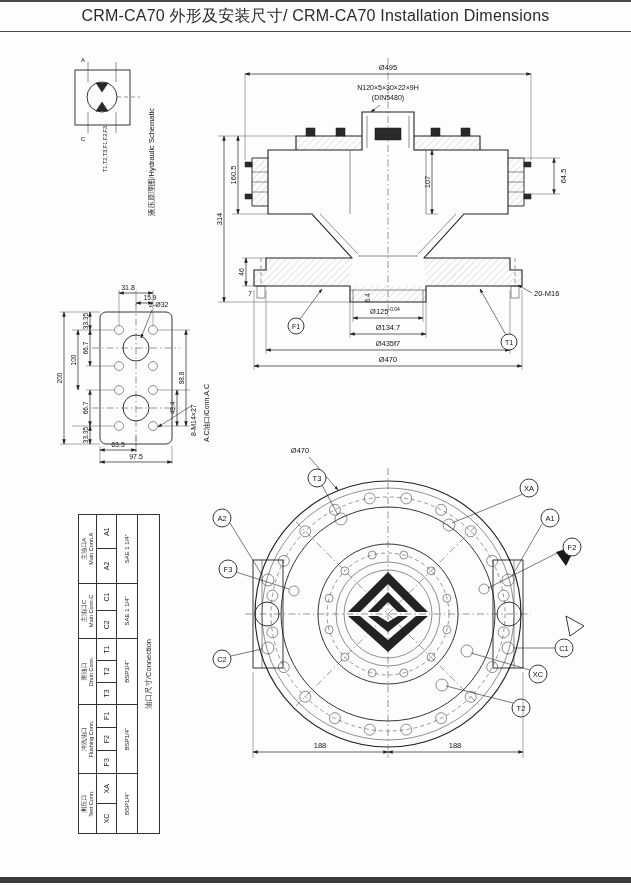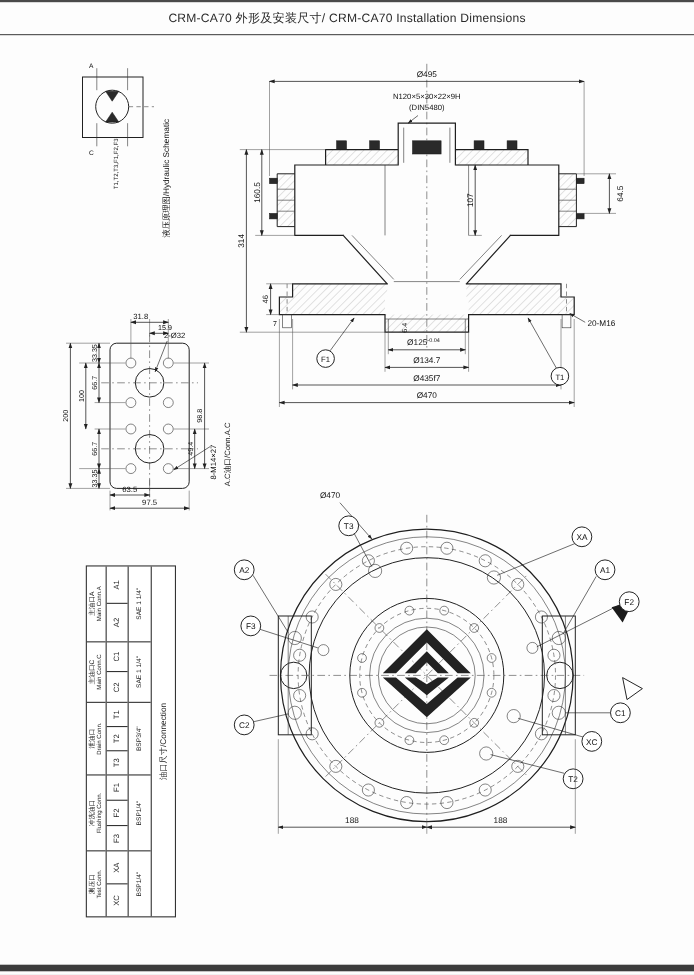--- a/index.html
+++ b/index.html
@@ -1,20 +1,20 @@
 <!DOCTYPE html>
 <html><head>
 <meta charset="utf-8">
 <style>
   html,body{margin:0;padding:0;background:#e8e8e8;}
   .page{position:relative;width:631px;height:886px;background:#fdfdfd;margin:0 auto;
         font-family:"Liberation Sans", sans-serif;color:#1a1a1a;overflow:hidden;}
   .header{position:absolute;top:0;left:0;right:0;height:29px;border-top:2px solid #4a4a4a;
           border-bottom:1.5px solid #4a4a4a;display:flex;align-items:center;justify-content:center;}
-  .header .title{font-size:11px;color:#2a2a2a;letter-spacing:.2px;}
+  .header .title{font-size:16px;color:#2a2a2a;letter-spacing:.2px;}
   .bottombar{position:absolute;left:0;right:0;top:877px;height:6px;background:#3c3c3c;}
   svg{position:absolute;top:0;left:0;}
   
   .ol{stroke:#1f1f1f;stroke-width:1.1;fill:none;stroke-linejoin:round;stroke-linecap:square;}
   .ol2{stroke:#1f1f1f;stroke-width:0.9;fill:none;}
   .thin{stroke:#333;stroke-width:0.55;fill:none;}
   .cl{stroke:#555;stroke-width:0.6;fill:none;stroke-dasharray:7 3 1.5 3;}
   .dash{stroke:#444;stroke-width:0.55;fill:none;stroke-dasharray:4 3;}
   .ext{stroke:#555;stroke-width:0.5;fill:none;}
   .dim{stroke:#222;stroke-width:0.7;fill:none;}

